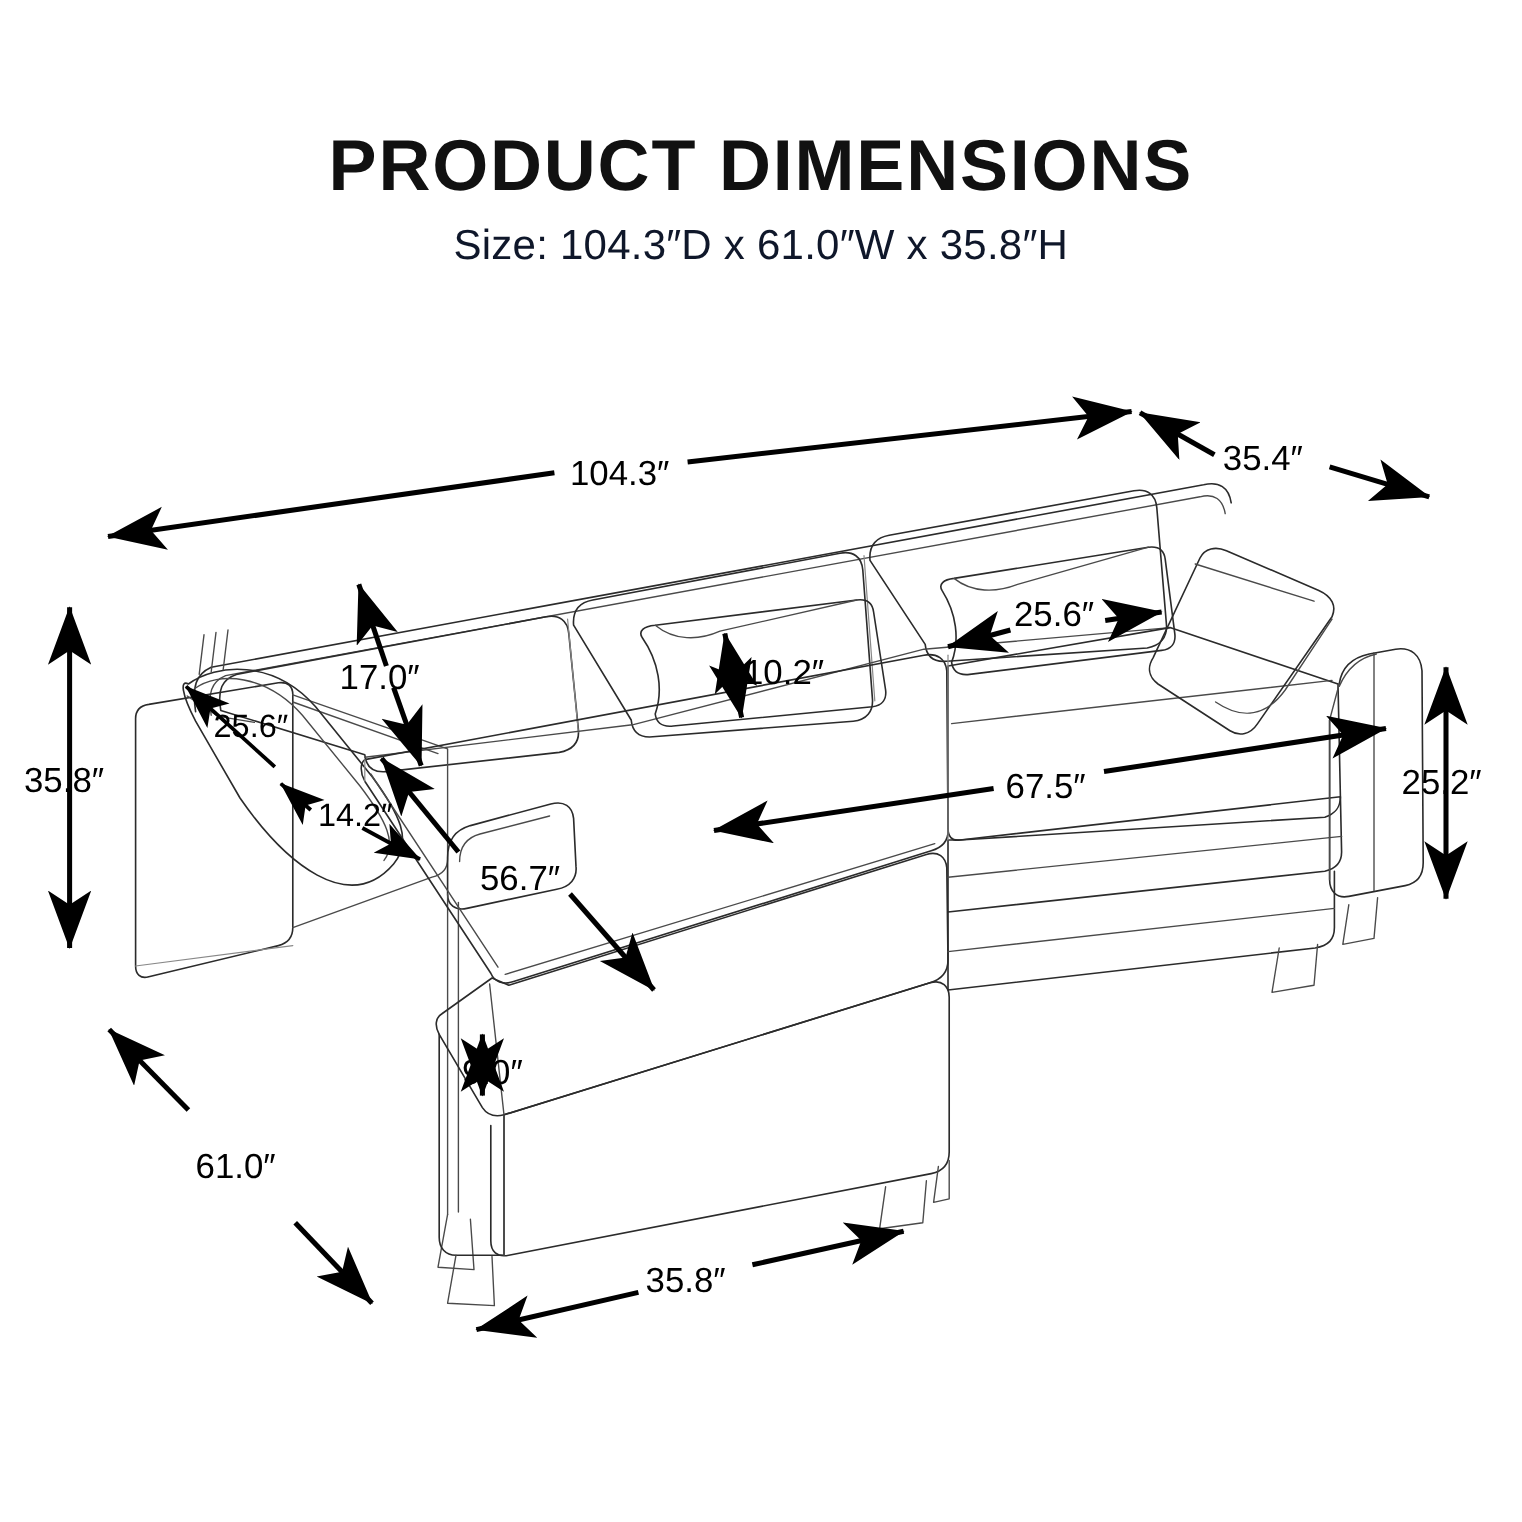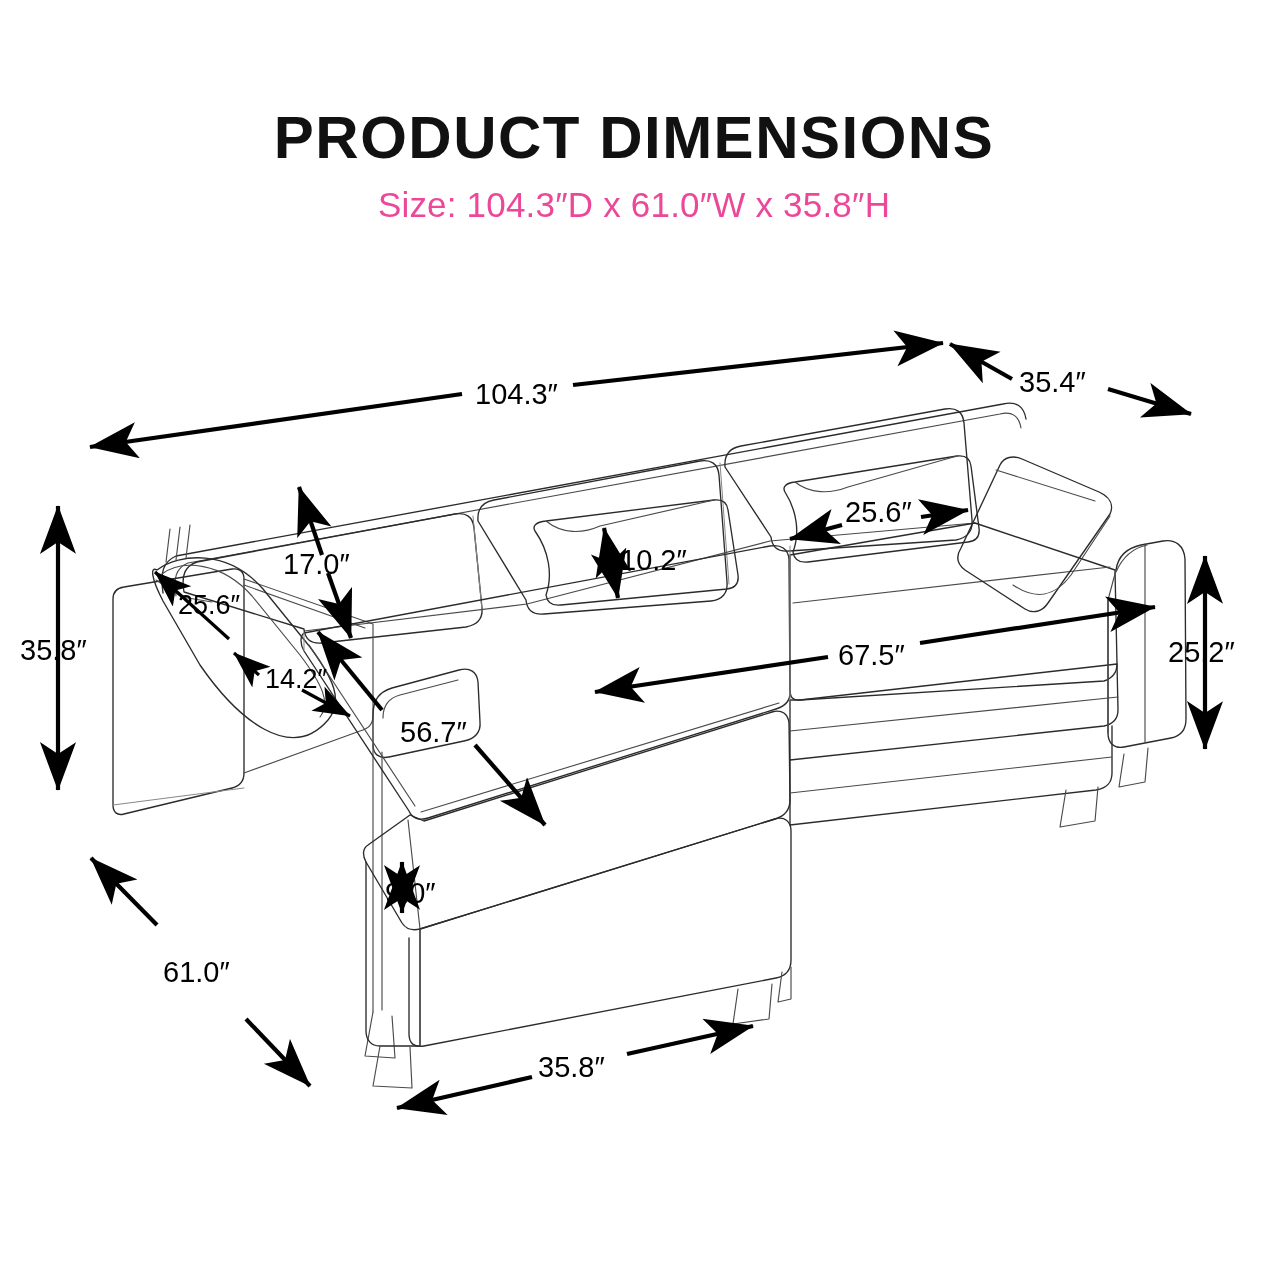--- a/index.html
+++ b/index.html
@@ -35,21 +35,21 @@
     letter-spacing: 1.5px;
     line-height: 1.05;
     margin: 0;
     color: #111111;
   }
   .subtitle {
     font-size: 35px;
     font-weight: normal;
     margin: 0;
     padding-top: 16px;
-    color: #ec4899;
+    color: #0f172a;
     letter-spacing: 0.2px;
   }
   svg.diagram {
     position: absolute;
     left: 0;
     top: 0;
     width: 1268px;
     height: 1268px;
   }
   .furn {

